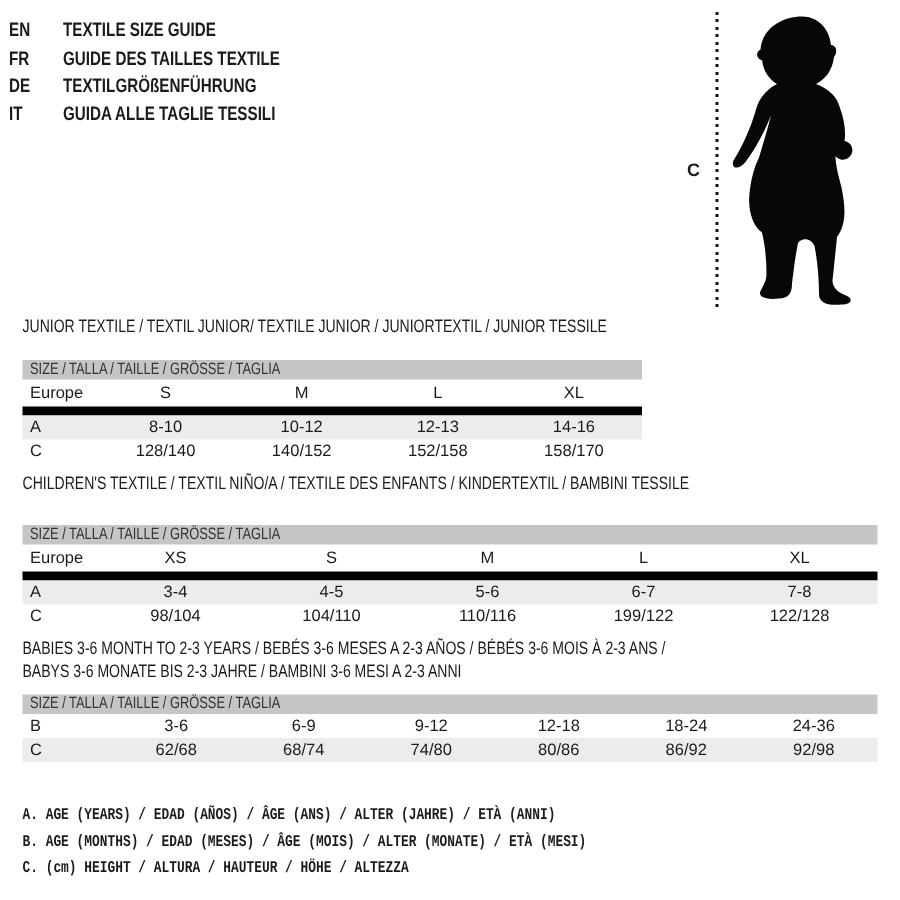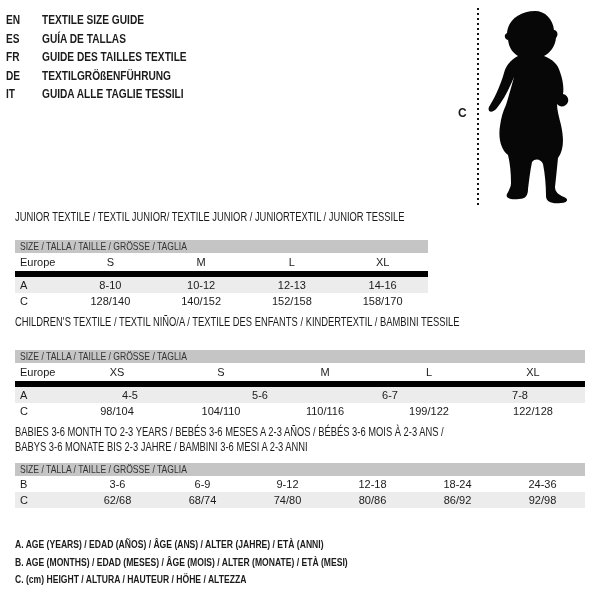--- a/index.html
+++ b/index.html
@@ -40,33 +40,29 @@
   .trow { display:flex; font-size:11px; }
   .trow-head { height:18px; line-height:18px; border-bottom:6px solid #000000; }
   .trow-data { height:16px; line-height:16px; }
   .alt { background:#ececec; }
   .lbl { width:50px; padding-left:5px; box-sizing:border-box; }
   .lbl-wide { width:60px; }
   .cell { flex:1; text-align:center; }
 
   
   .notes { position:absolute; left:15px; top:536px; }
-  .note-line { height:17.5px; line-height:17.5px; font-size:11px; font-weight:bold; }
+  .note-line { height:17.5px; line-height:17.5px; font-size:11px; font-weight:bold;font-family:Liberation Mono, monospace; }
 </style>
 </head>
 <body>
 
 <div class="lang-list">
   <div class="lang-row">
     <span class="lang-code"><span class="cond">EN</span></span>
     <span class="cond">TEXTILE SIZE GUIDE</span>
-  </div>
-  <div class="lang-row">
-    <span class="lang-code"><span class="cond">ES</span></span>
-    <span class="cond">GUÍA DE TALLAS</span>
   </div>
   <div class="lang-row">
     <span class="lang-code"><span class="cond">FR</span></span>
     <span class="cond">GUIDE DES TAILLES TEXTILE</span>
   </div>
   <div class="lang-row">
     <span class="lang-code"><span class="cond">DE</span></span>
     <span class="cond">TEXTILGRÖßENFÜHRUNG</span>
   </div>
   <div class="lang-row">
@@ -128,20 +124,21 @@
     <div class="trow trow-head">
       <span class="lbl">Europe</span>
       <span class="cell">XS</span>
       <span class="cell">S</span>
       <span class="cell">M</span>
       <span class="cell">L</span>
       <span class="cell">XL</span>
     </div>
     <div class="trow trow-data alt">
       <span class="lbl">A</span>
+      <span class="cell">3-4</span>
       <span class="cell">4-5</span>
       <span class="cell">5-6</span>
       <span class="cell">6-7</span>
       <span class="cell">7-8</span>
     </div>
     <div class="trow trow-data">
       <span class="lbl">C</span>
       <span class="cell">98/104</span>
       <span class="cell">104/110</span>
       <span class="cell">110/116</span>

